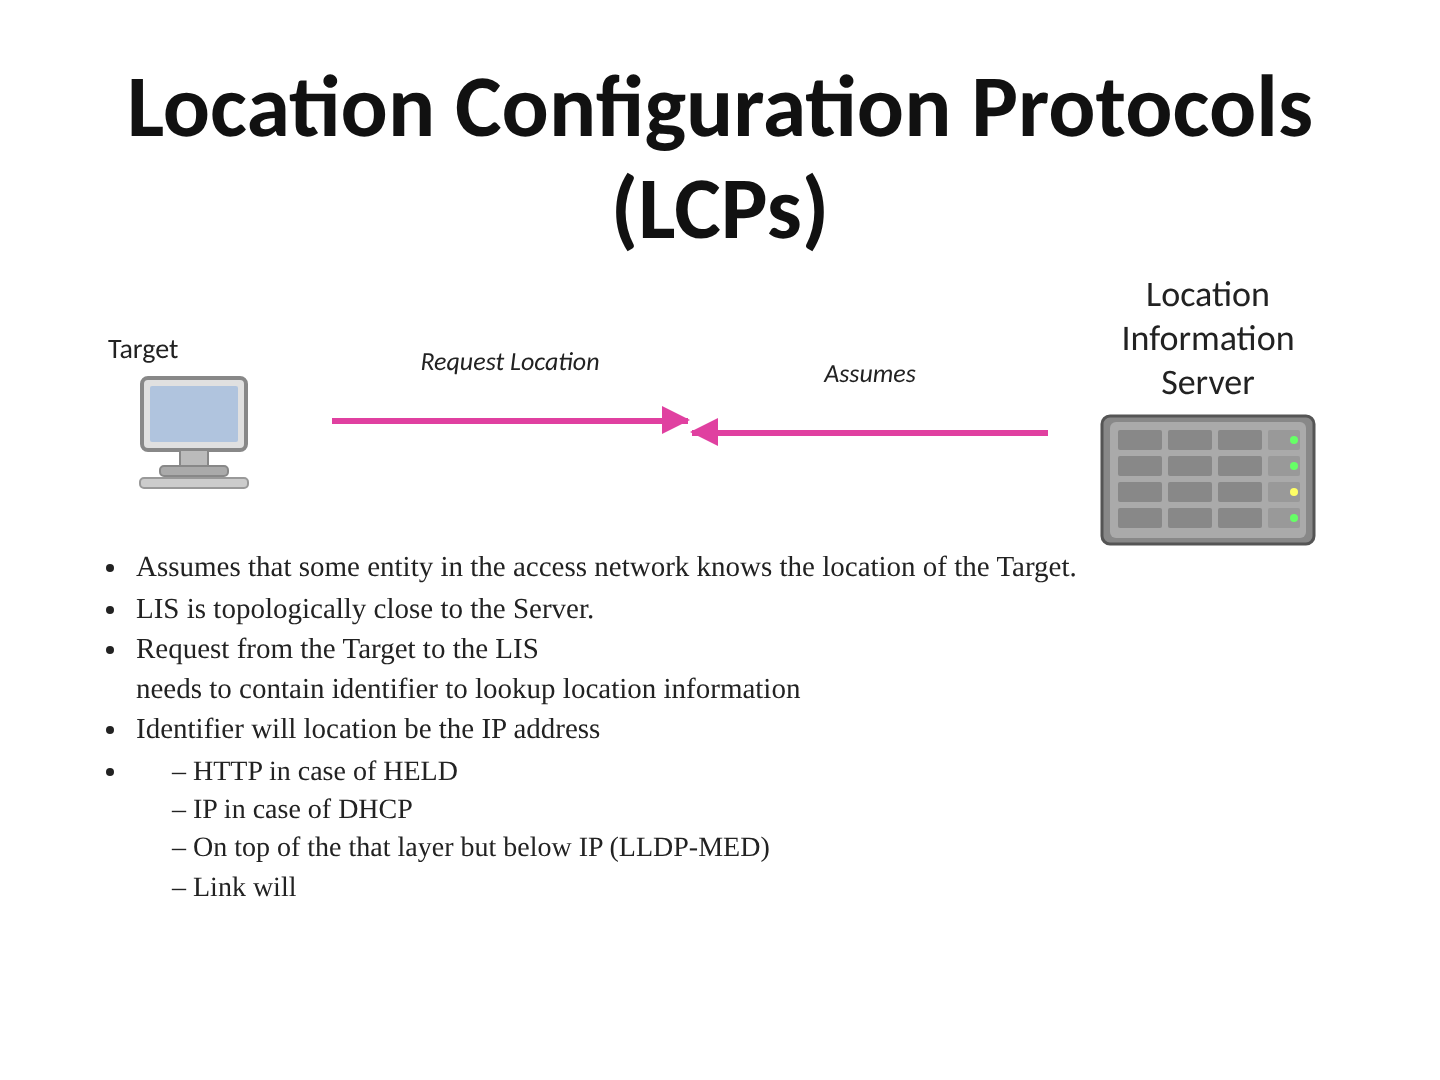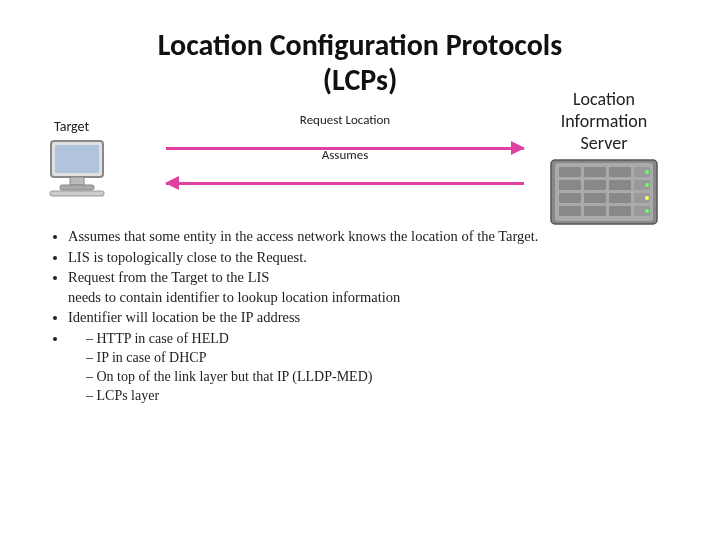--- a/index.html
+++ b/index.html
@@ -12,38 +12,39 @@
       color: #222;
       overflow: hidden;
     }
     .slide {
       width: 720px;
       height: 540px;
       padding: 28px 36px 20px 36px;
       position: relative;
     }
     .title {
-      font-size: 30px;
+      font-size: 44px;
       font-weight: bold;
       text-align: center;
       line-height: 1.15;
-      margin-bottom: 0;
+      margin-bottom: 16px;
       color: #111;
     }
     .diagram-area {
       display: flex;
       align-items: center;
       justify-content: space-between;
       position: relative;
       margin: 0 10px 10px 10px;
       height: 120px;
     }
     .target-side {
       display: flex;
       flex-direction: column;
+      align-items: center;
       width: 110px;
     }
     .target-label {
       font-size: 14px;
       margin-bottom: 4px;
       align-self: flex-start;
       margin-left: 8px;
     }
     
     .computer-icon {
@@ -62,25 +63,25 @@
       margin-bottom: 4px;
     }
     .server-icon {
       width: 110px;
       height: 68px;
     }
     
     .arrows-area {
       flex: 1;
       display: flex;
-      flex-direction: column;
       align-items: center;
       justify-content: center;
       gap: 2px;
       padding: 0 10px;
+      font-style: italic;
     }
     .arrow-label {
       position: absolute;
       width: 100%;
       text-align: center;
       font-size: 13px;
       color: #222;
       top: -17px;
       left: 0;
     }
@@ -216,26 +217,26 @@
         <circle cx="98" cy="27" r="2" fill="#6f6"></circle>
         <circle cx="98" cy="40" r="2" fill="#ff6"></circle>
         <circle cx="98" cy="53" r="2" fill="#6f6"></circle>
       </svg>
     </div>
   </div>
 
   <div class="bullet-section">
     <ul>
       <li>Assumes that some entity in the access network knows the location of the Target.</li>
-      <li>LIS is topologically close to the Request.</li>
+      <li>LIS is topologically close to the Server.</li>
       <li>Request from the Target to the LIS<br>needs to contain identifier to lookup location information</li>
       <li>Identifier will location be the IP address</li>
       <li>
         <ul class="sub-list">
           <li>HTTP in case of HELD</li>
           <li>IP in case of DHCP</li>
-          <li>On top of the link layer but that IP (LLDP-MED)</li>
-          <li>LCPs layer</li>
+          <li>On top of the that layer but below IP (LLDP-MED)</li>
+          <li>Link will</li>
         </ul>
       </li>
     </ul>
   </div>
 </div>
 
 </body></html>

